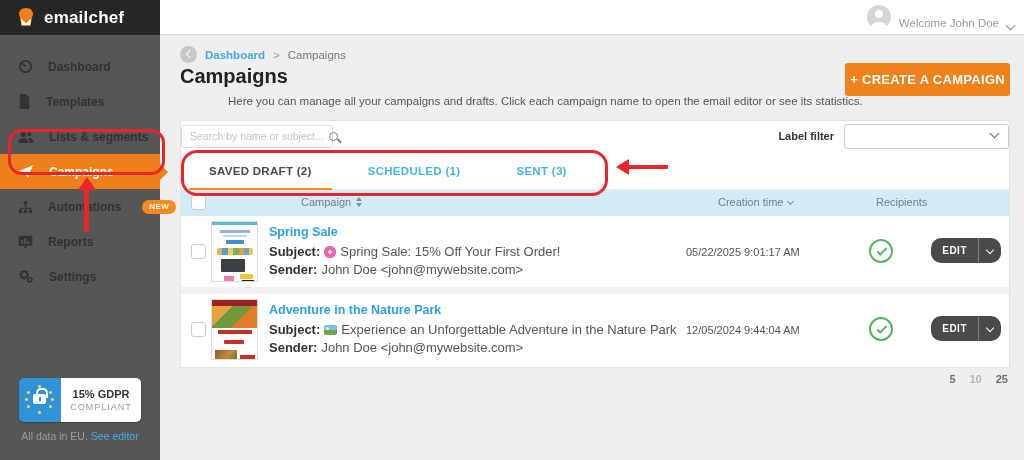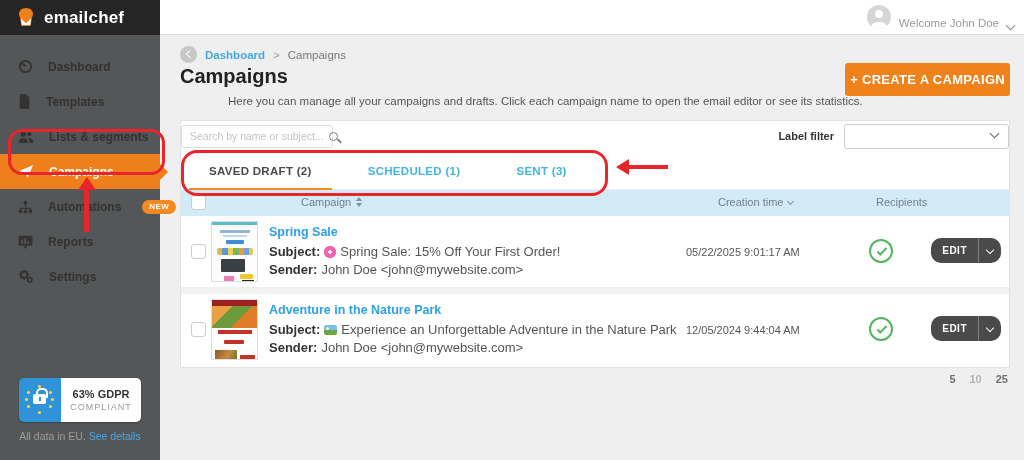--- a/index.html
+++ b/index.html
@@ -226,27 +226,27 @@
     <span class="lbl">Settings</span>
   </div>
 
   <div class="gdpr-wrap">
     <div class="gdpr-badge">
       <div class="gdpr-blue">
         <span class="stars"></span>
         <span class="lock"></span>
       </div>
       <div class="gdpr-white">
-        <span class="gdpr-l1">63% GDPR</span>
+        <span class="gdpr-l1">15% GDPR</span>
         <span class="gdpr-l2">COMPLIANT</span>
       </div>
     </div>
     <div class="gdpr-foot">
       <span>All data in EU.</span>
-      <a href="#">See details</a>
+      <a href="#">See editor</a>
     </div>
   </div>
 </div>
 
 <div class="content">
   <div class="breadcrumb">
     <span class="bc-home"></span>
     <span class="bc-link">Dashboard</span>
     <span class="bc-sep">&gt;</span>
     <span class="bc-cur">Campaigns</span>

